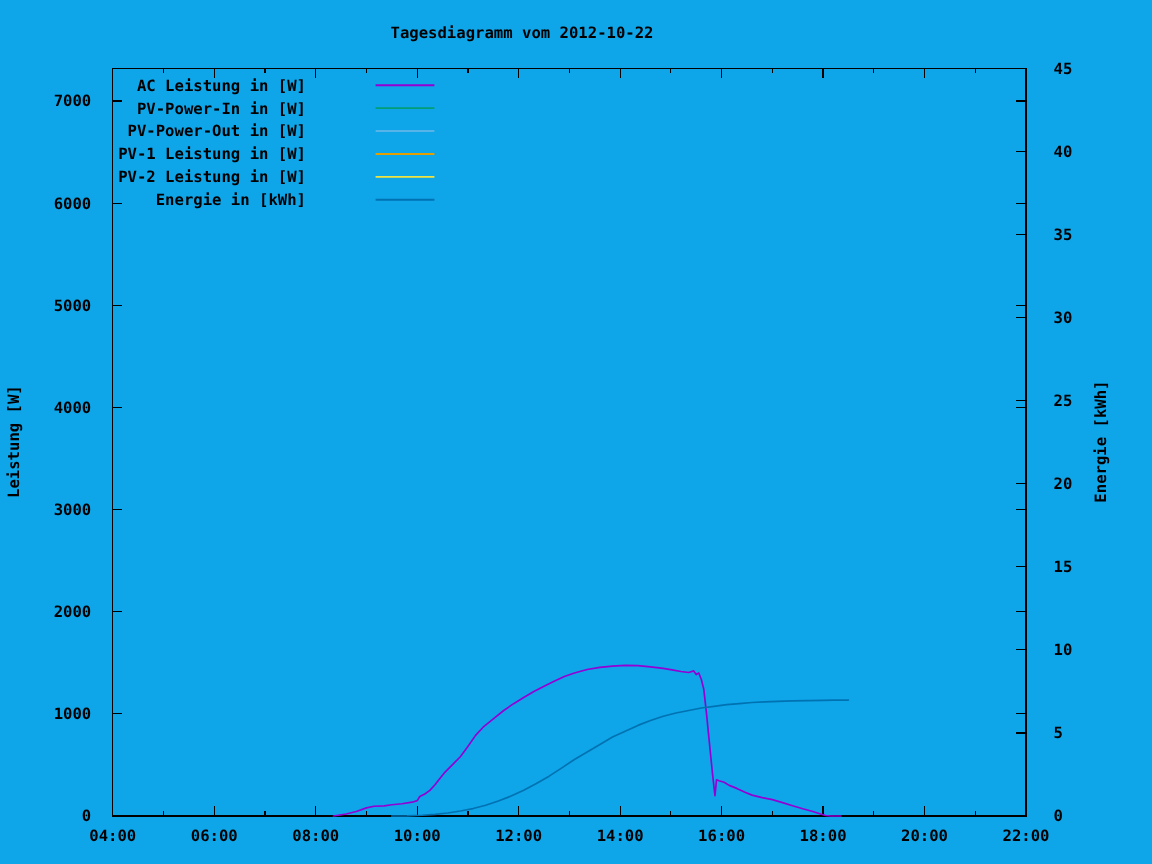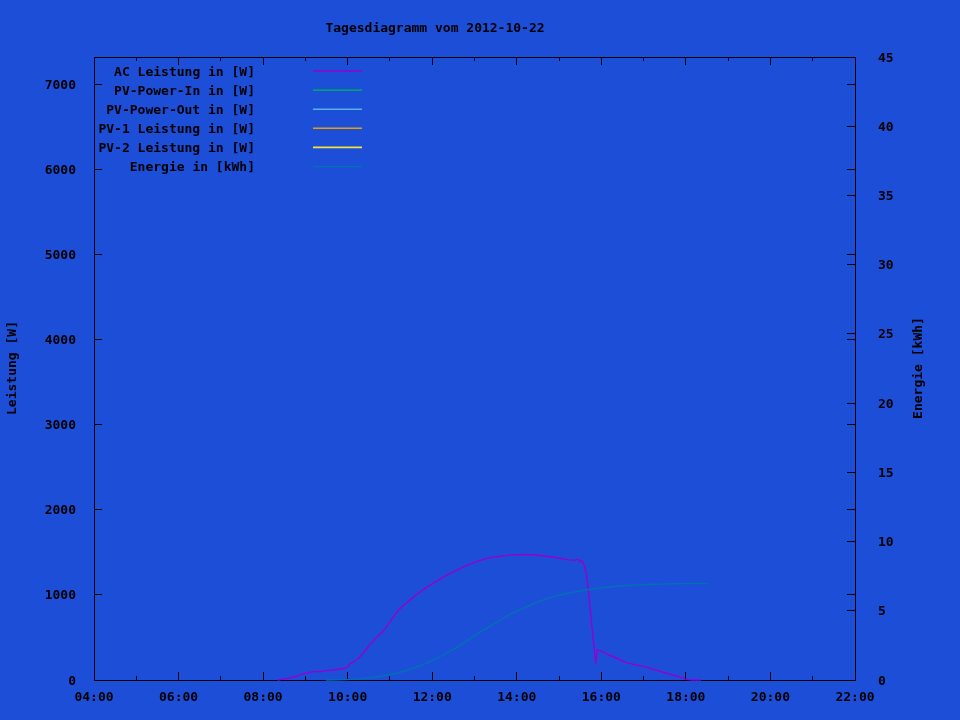--- a/index.html
+++ b/index.html
@@ -7,21 +7,21 @@
     padding: 0;
     background: #ffffff;
     width: 960px;
     height: 720px;
     overflow: hidden;
   }
   .chart-wrap {
     position: relative;
     width: 960px;
     height: 720px;
-    background: #1d4ed8;
+    background: #0ea5e9;
     font-family: "DejaVu Sans Mono", monospace;
   }
   svg text {
     font-family: "DejaVu Sans Mono", monospace;
     font-weight: bold;
     fill: #000000;
   }
   .title-text   { font-size: 13px; }
   .axis-label   { font-size: 13px; }
   .tick-label   { font-size: 13px; }

